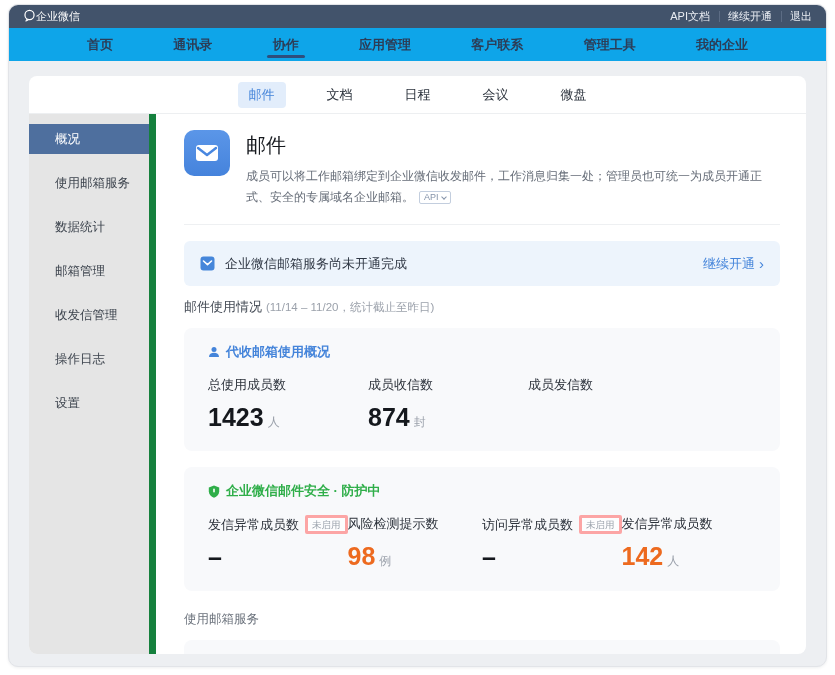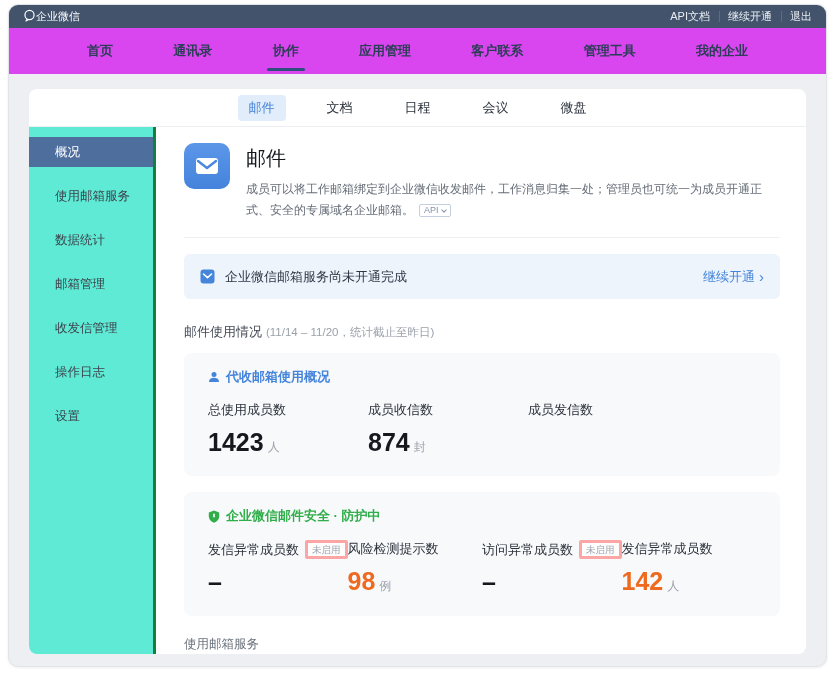--- a/index.html
+++ b/index.html
@@ -10,38 +10,38 @@
   
   .topbar { flex:none; height:23px; background:#42536b; color:#fff; display:flex; align-items:center;
             justify-content:space-between; padding:0 14px; font-size:11px; }
   .logo { display:flex; align-items:flex-start; }
   .topbar-links { display:flex; align-items:center; }
   .topbar-link { color:#e8ecf2; cursor:pointer; padding:0 9px; position:relative; }
   .topbar-link + .topbar-link::before { content:""; position:absolute; left:0; top:2px; bottom:2px; width:1px; background:#5c6c84; }
   .topbar-link:last-child { padding-right:0;font-family:Liberation Serif, serif; }
 
   
-  .mainnav { flex:none; height:46px; background:#d946ef; display:flex; align-items:stretch;
+  .mainnav { flex:none; height:33px; background:#0ea5e9; display:flex; align-items:stretch;
              justify-content:space-between; padding:0 78px; }
   .nav-item { display:flex; align-items:center; font-size:13px; color:#2c3d57; font-weight:600;
               position:relative; cursor:pointer; }
   .nav-item.active::after { content:""; position:absolute; left:-6px; right:-6px; bottom:3px; height:3px;
               background:#2e4e7d; border-radius:2px; }
 
   .content-bg { flex:1; min-height:0; padding:15px 20px 12px; display:flex; }
   .panel { flex:1; background:#fff; border-radius:8px; display:flex; flex-direction:column; overflow:hidden; }
 
   
   .subtabs { flex:none; height:38px; display:flex; align-items:center; justify-content:center; gap:30px;
              border-bottom:1px solid #edeff1; }
   .subtab { font-size:13px; color:#2b323c; padding:4px 11px; border-radius:4px; cursor:pointer; }
   .subtab.active { background:#e2edfb; color:#4484da; }
 
   .panel-body { flex:1; min-height:0; display:flex; }
-  .sidebar { flex:none; width:127px; background:#5eead4; border-right:3px solid #15803d; padding-top:10px; }
+  .sidebar { flex:none; width:127px; background:#e5e5e5; border-right:7px solid #15803d; padding-top:10px; }
   .side-item { height:30px; line-height:30px; padding-left:26px; font-size:12.5px; color:#3d444e;
                margin-bottom:14px; cursor:pointer; white-space:nowrap; }
   .side-item.active { background:#4e6f9e; color:#fff; }
 
   .main { flex:1; min-width:0; padding:10px 26px 0 28px; }
 
   
   .page-header { display:flex; gap:16px; padding:6px 0 12px; }
   .app-icon { flex:none; width:46px; height:46px; border-radius:10px;
               background:linear-gradient(180deg,#5b96e8,#4583dc); display:flex; align-items:center; justify-content:center; }
@@ -50,21 +50,21 @@
   .api-badge { display:inline-flex; align-items:center; gap:3px; vertical-align:1px; margin-left:5px;
                border:1px solid #c3cede; border-radius:2px; padding:0 4px; height:13px;
                font-size:9px; color:#8593a9; cursor:pointer; }
   .chev-down { width:4px; height:4px; border-right:1px solid #8593a9; border-bottom:1px solid #8593a9;
                transform:rotate(45deg); margin-top:-2px; }
 
   .hr { border-top:1px solid #eef0f2; margin:4px 0 16px; }
 
   
   .notice { height:45px; background:#edf4fc; border-radius:6px; display:flex; align-items:center;
-            padding:0 16px; margin-bottom:24px; }
+            padding:0 16px; margin-bottom:12px; }
   .notice-text { margin-left:10px; font-size:13px; color:#2f3744; flex:1; }
   .notice-action { font-size:13px; color:#4484da; cursor:pointer; display:flex; align-items:center; gap:4px; }
   .notice-action .arrow { font-size:15px; line-height:1; }
 
   .section-title { font-size:13px; color:#454c56; margin-bottom:12px; }
   .section-title .period { font-size:11.5px; color:#9ba1ab; margin-left:4px; }
 
   
   .card { background:#f8f9fb; border-radius:8px; padding:15px 24px 19px; margin-bottom:16px; }
   .card-header { display:flex; align-items:center; gap:6px; font-size:13px; margin-bottom:15px; font-weight:600; }

